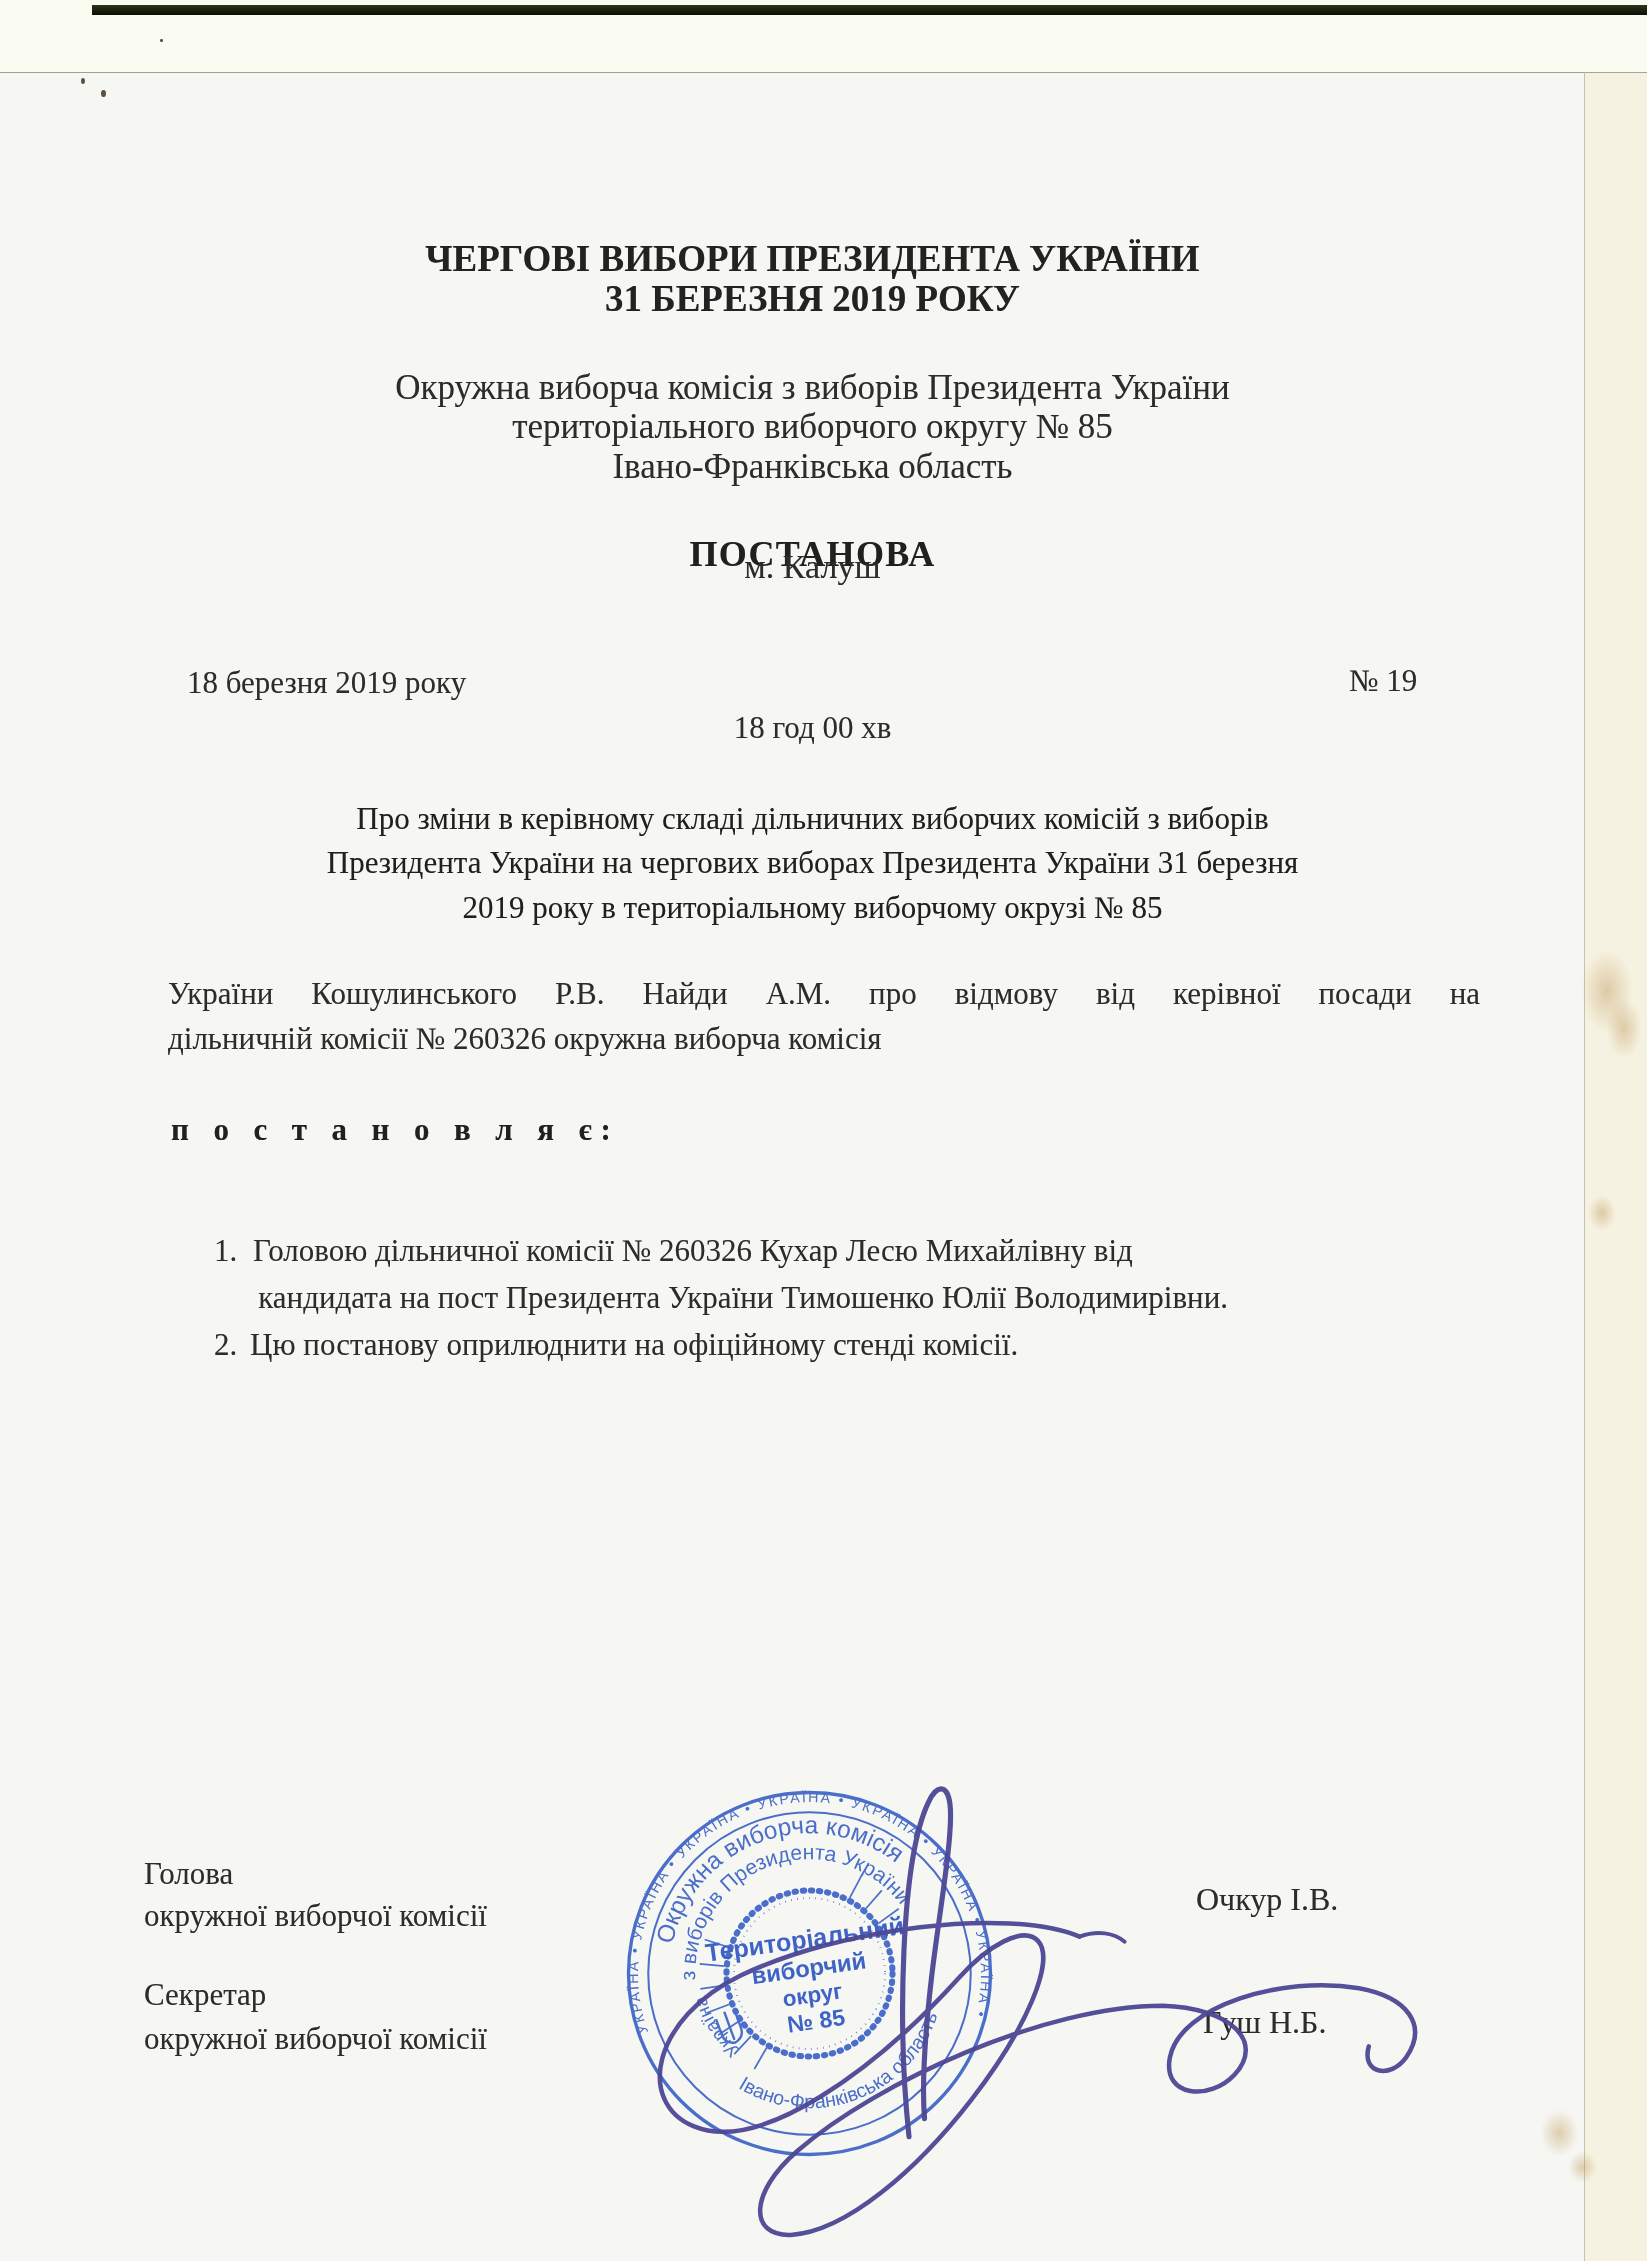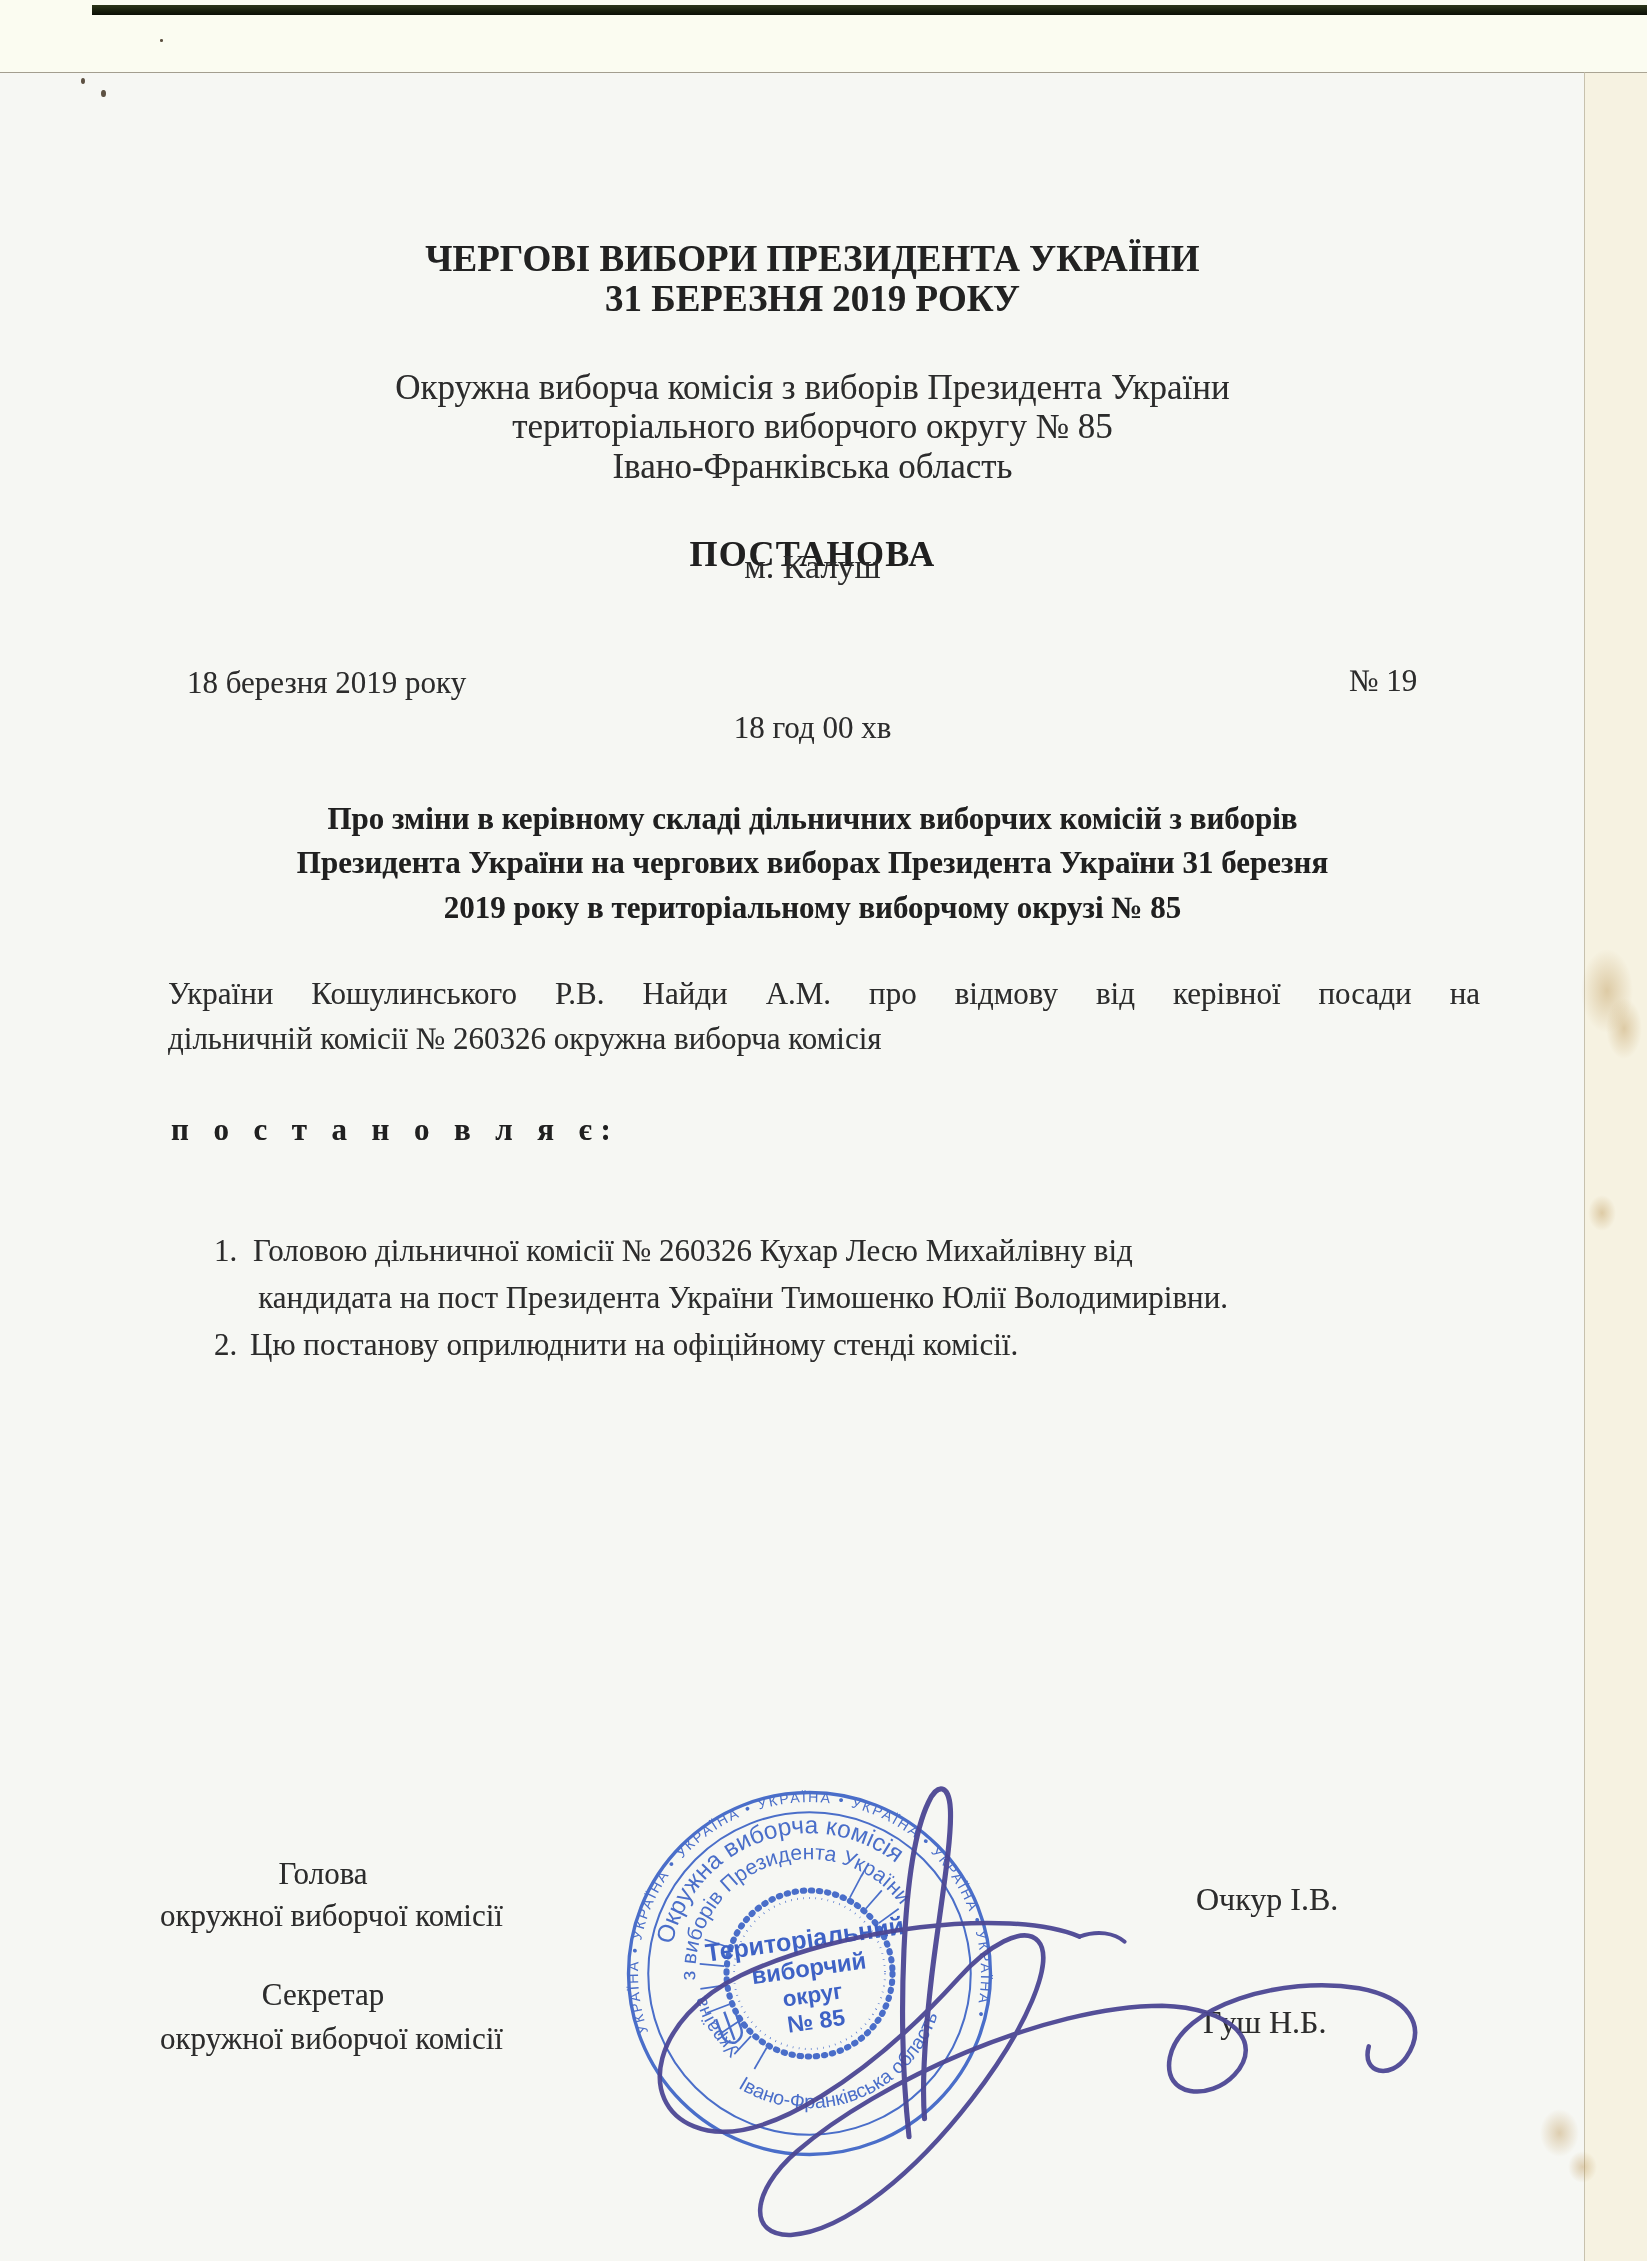--- a/index.html
+++ b/index.html
@@ -21,30 +21,30 @@
   .speck{position:absolute;background:#5d5142;border-radius:50%;}
 
   
   .t{position:absolute;white-space:pre;}
   .center-block{position:absolute;left:0;width:1625px;text-align:center;white-space:pre;}
   .hdr{font-size:37px;font-weight:bold;line-height:40px;color:#222;}
   .org{font-size:35px;line-height:41px;}
   .doctype{font-size:36px;font-weight:bold;letter-spacing:1.3px;color:#202020;}
   .city{font-size:34px;}
   .meta{font-size:31px;}
-  .subject{font-size:31px;font-weight:bold;line-height:45px;color:#202020;}
+  .subject{font-size:31px;font-weight:normal;line-height:45px;color:#202020;}
   .para{position:absolute;left:168px;width:1312px;font-size:31px;line-height:45px;}
   .para .ln{text-align:justify;text-align-last:justify;}
   .para .ln.first{text-indent:92px;}
   .para .ln.last{text-align:left;text-align-last:left;}
   .resolves{font-size:31px;font-weight:bold;letter-spacing:8.4px;color:#202020;}
   .list{position:absolute;left:214px;width:1059px;font-size:31px;line-height:47px;}
   .list .item{position:relative;padding-left:39px;}
   .list .num{position:absolute;left:0;top:0;}
-  .sig-role{position:absolute;left:160px;width:326px;text-align:center;font-size:31px;white-space:pre;}
+  .sig-role{position:absolute;left:144px;width:326px;font-size:31px;white-space:pre;}
   .sig-name{position:absolute;font-size:32px;white-space:pre;}
 
   .doc-text{text-shadow:0 0 0.6px rgba(70,70,70,.35);}
   svg text{font-family:"Liberation Sans", sans-serif;}
 </style>
 </head>
 <body>
 
 <div class="scan-bar"></div>
 <div class="page-area"></div>

